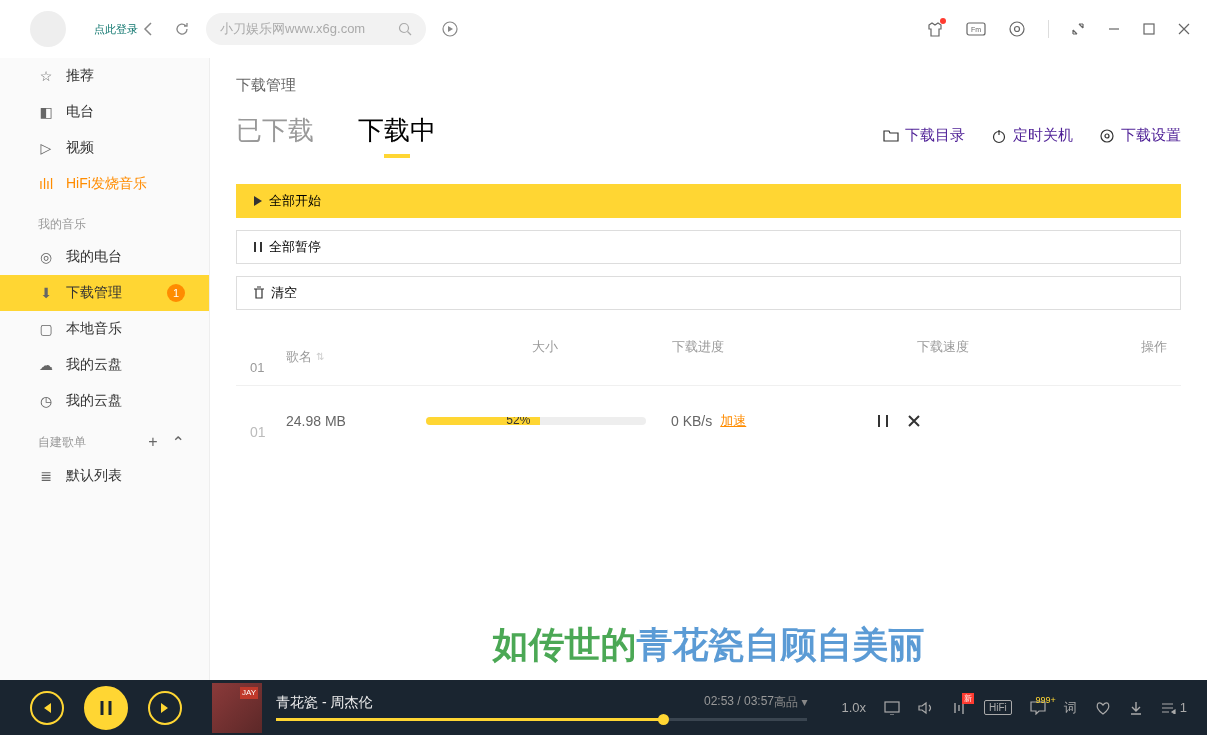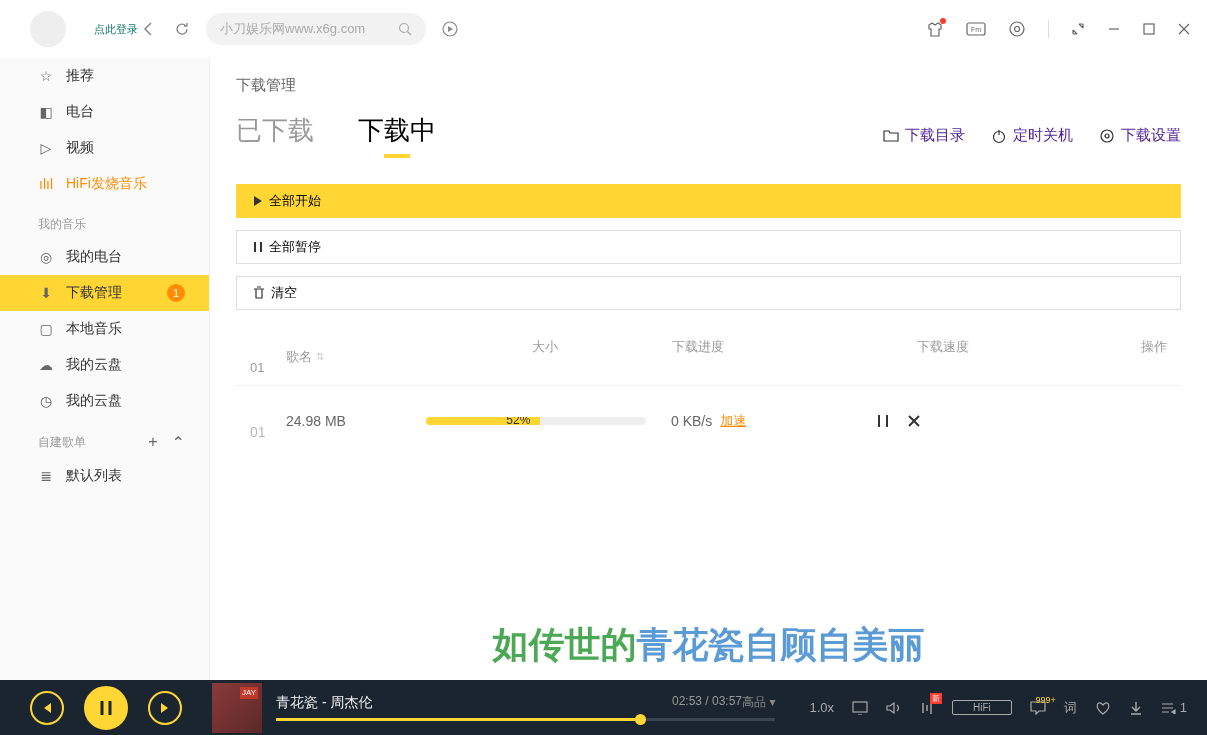--- a/index.html
+++ b/index.html
@@ -68,21 +68,21 @@
 .album-badge { position: absolute; top: 4px; right: 4px; width: 18px; height: 12px; background: #c0392b; font-size: 8px; color: #fff; display: flex; align-items: center; justify-content: center; text-align: right; }
 .track-info { flex: 1; margin-left: 14px; margin-right: 14px; position: relative; }
 .track-title { font-size: 14px; color: #eee; margin-bottom: 6px; }
 .progress-track { height: 3px; background: #3a4550; position: relative; }
 .progress-played { height: 100%; background: #ffd633; position: relative; }
 .progress-knob { position: absolute; right: -5px; top: -4px; width: 11px; height: 11px; background: #ffd633; border-radius: 50%; }
 .time-info { position: absolute; right: 0; top: 0; font-size: 12px; color: #999; display: flex; align-items: flex-start; gap: 0; }
 .quality { font-size: 12px; color: #888; }
 .player-right { display: flex; align-items: center; gap: 18px; padding: 0 20px; font-size: 13px; color: #aaa; }
 .pr-icon { cursor: pointer; display: flex; align-items: center; position: relative; }
-.hifi-badge { border: 1px solid #aaa; padding: 1px 20px; font-size: 10px; border-radius: 2px; }
+.hifi-badge { border: 1px solid #aaa; padding: 1px 4px; font-size: 10px; border-radius: 2px; }
 .new-badge { position: absolute; top: -8px; right: -8px; background: #ff3b30; color: #fff; font-size: 8px; padding: 0 2px; }
 .count-badge { position: absolute; top: -6px; right: -10px; font-size: 9px; color: #ffd633; }
 .queue-count { display: flex; align-items: center; gap: 3px; }
 
 svg { display: block; }
 </style>
 </head>
 <body>
 
 <div class="titlebar">

